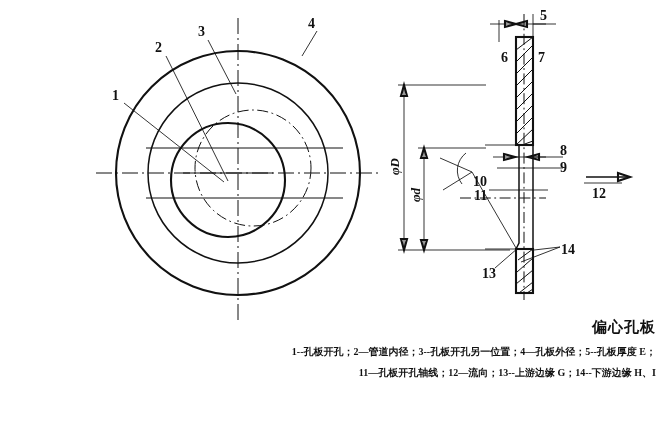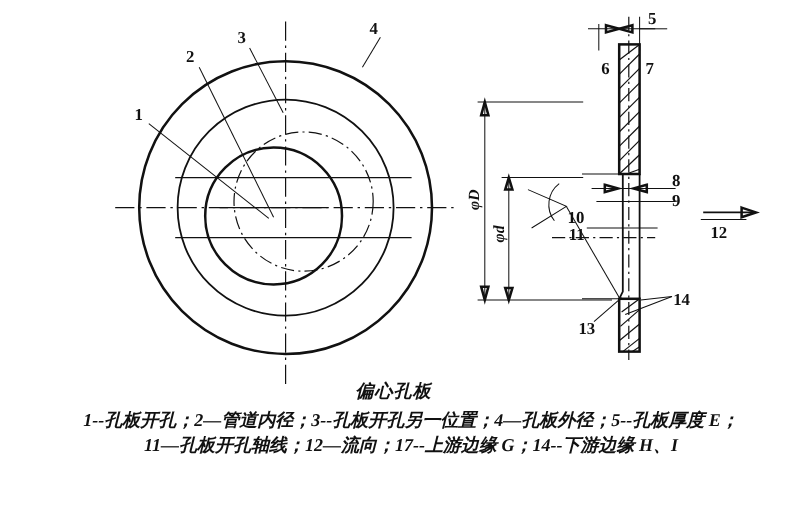--- a/index.html
+++ b/index.html
@@ -21,33 +21,32 @@
     left: 0;
     top: 0;
     width: 667px;
     height: 320px;
   }
   .caption-block {
     position: absolute;
     left: 0;
     top: 318px;
     width: 656px;
-    text-align: center;
-    font-style: italic;
+    text-align: right;
   }
   .fig-title {
     font-size: 15px;
     font-weight: bold;
     letter-spacing: 1px;
     margin: 0 0 5px 0;
     line-height: 18px;
     font-family: "Liberation Serif", "DejaVu Serif", serif;
   }
   .legend-line {
-    font-size: 15px;
+    font-size: 10px;
     font-weight: bold;
     line-height: 21px;
     white-space: nowrap;
     font-family: "Liberation Serif", "DejaVu Serif", serif;
     margin-left: 29px;
   }
   svg text {
     font-family: "Liberation Serif", "DejaVu Serif", serif;
     fill: #111111;
   }
@@ -219,16 +218,16 @@
         <line class="ln hair" x1="418" y1="148" x2="486" y2="148"></line>
         <text class="dimlbl" x="420" y="202" transform="rotate(-90 420 202)">φd</text>
       </g>
 
     </g>
   </svg>
 
   <div class="caption-block">
     <div class="fig-title">偏心孔板</div>
     <div class="legend-line">1--孔板开孔；2—管道内径；3--孔板开孔另一位置；4—孔板外径；5--孔板厚度 E；</div>
-    <div class="legend-line">11—孔板开孔轴线；12—流向；17--上游边缘 G；14--下游边缘 H、I</div>
+    <div class="legend-line">11—孔板开孔轴线；12—流向；13--上游边缘 G；14--下游边缘 H、I</div>
   </div>
 
 </div>
 
 </body></html>

